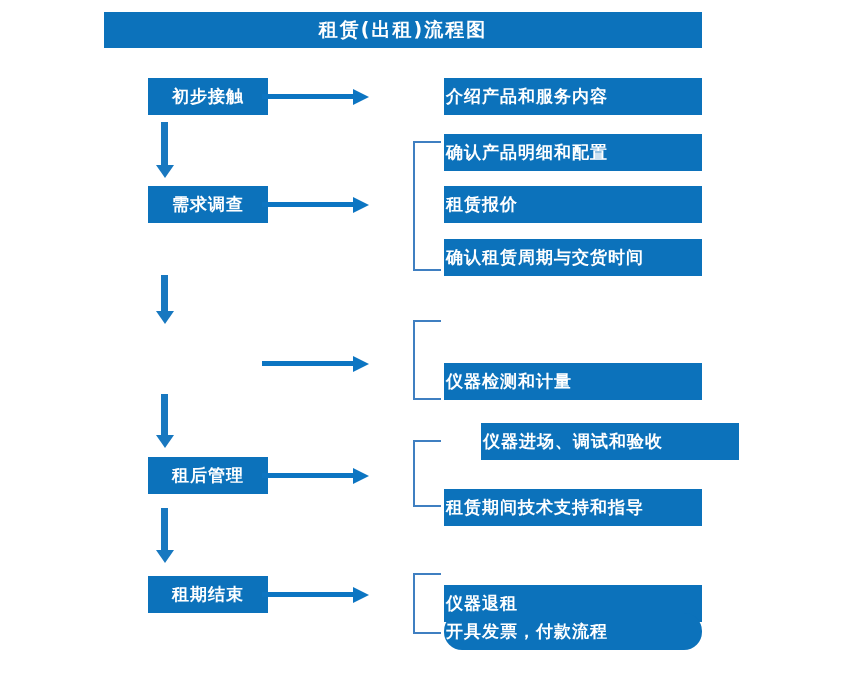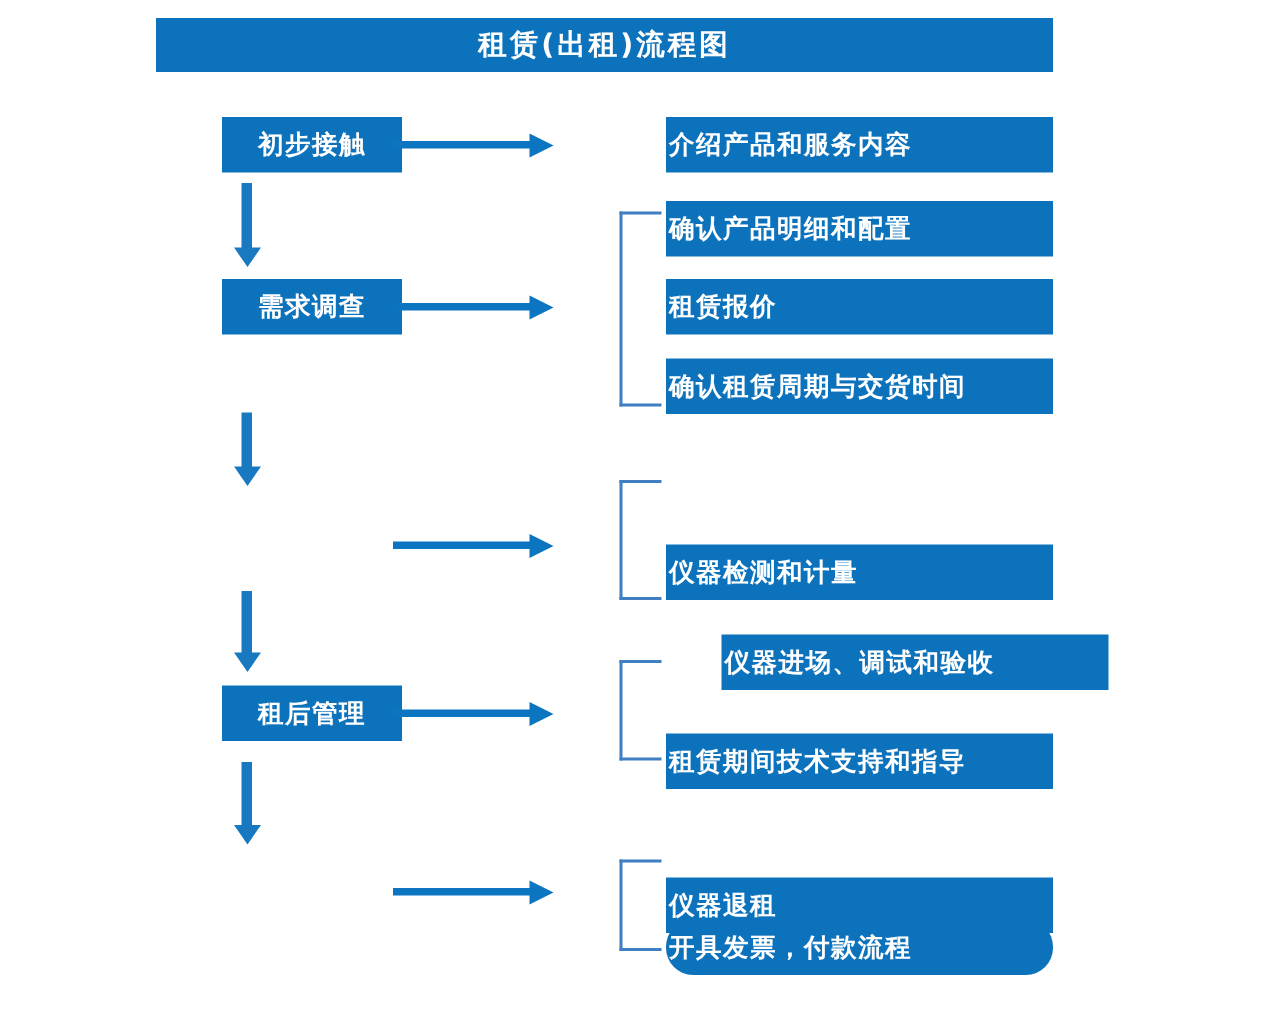--- a/index.html
+++ b/index.html
@@ -138,20 +138,21 @@
   <div class="box stage-box" style="top:457px;">租后管理</div>
   <div class="h-arrow" style="top:473px;"></div>
 
   <div class="bracket" style="top:440px; height:67px;"></div>
 
   <div class="box detail-box" style="top:423px;margin-left:37px;">仪器进场、调试和验收</div>
   <div class="box detail-box" style="top:489px;">租赁期间技术支持和指导</div>
 
   <div class="v-arrow" style="top:508px; height:43px;"></div>
 
+  <div class="box stage-box" style="top:576px;">租期结束</div>
   <div class="h-arrow" style="top:592px;"></div>
 
   <div class="bracket" style="top:573px; height:61px;"></div>
 
   <div class="box detail-box" style="top:563px;margin-top:22px;">仪器退租</div>
   <div class="box detail-box" style="top:613px;border-radius:18px;">开具发票，付款流程</div>
 
 </div>
 
 </body></html>

